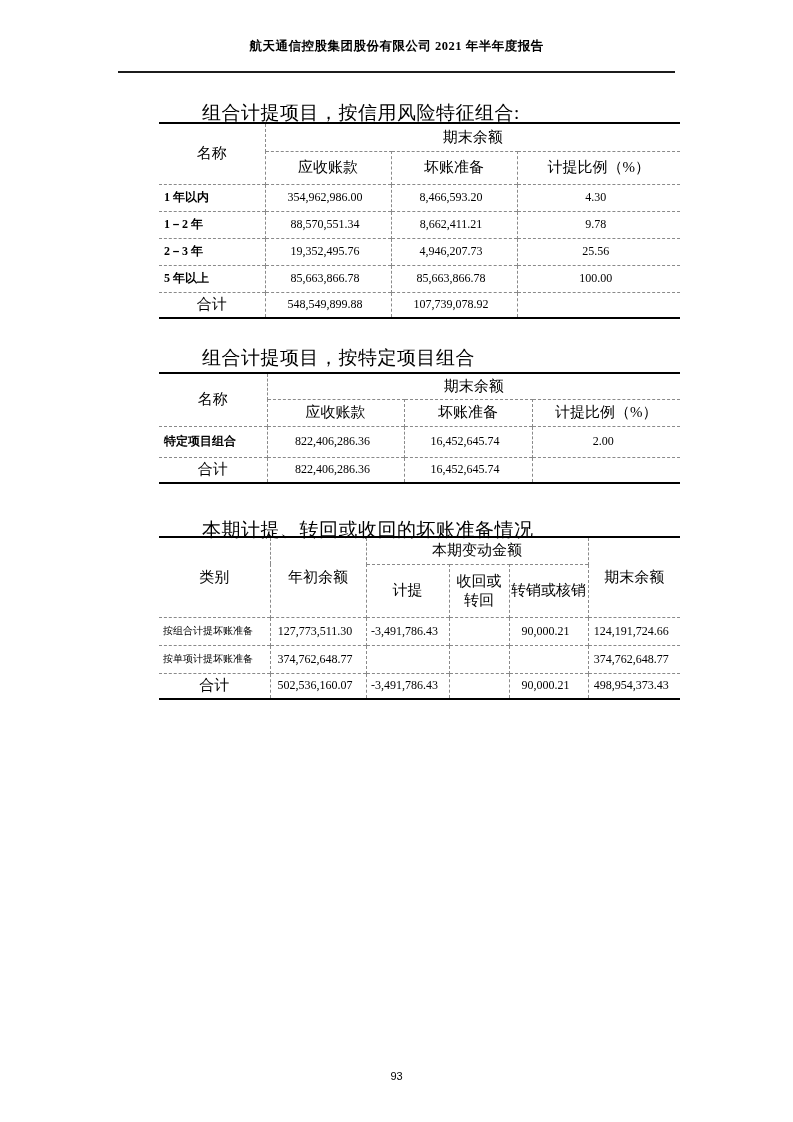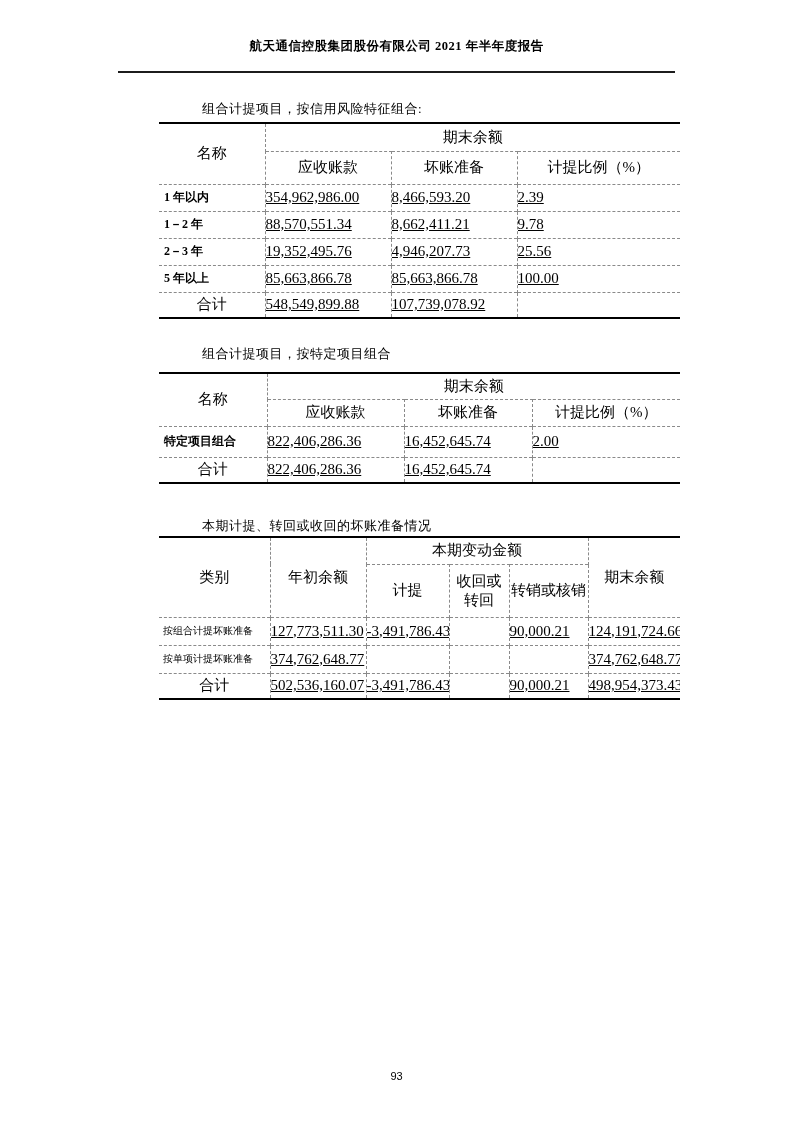--- a/index.html
+++ b/index.html
@@ -28,21 +28,21 @@
     position: absolute;
     left: 118px; top: 71px;
     width: 557px; height: 2px;
     background: #1c1c1c;
   }
 
   
   .section-title {
     position: absolute;
     left: 202px;
-    font-size: 13px;
+    font-size: 19px;
     letter-spacing: 0.5px;
     white-space: nowrap;
   }
   .st1 { top: 100px; }
   .st2 { top: 345px; }
   .st3 { top: 517px; }
 
   
   table {
     position: absolute;
@@ -63,21 +63,21 @@
     overflow: hidden;
     white-space: nowrap;
   }
   
   th:not(:last-child), td:not(:last-child) { border-right: 1px dashed #8a8a8a; }
   
   tr + tr th, tr + tr td { border-top: 1px dashed #8a8a8a; }
   .blft { border-left: 1px dashed #8a8a8a; }
 
   .ch   { font-size: 15px; text-align: center; }           
-  .num  { font-size: 15px; text-align: left; padding-right: 6px; text-decoration: underline; }
+  .num  { font-size: 12px; text-align: center; padding-right: 6px; }
   .label{ font-size: 12px;  text-align: left;  padding-left: 5px; font-weight: bold; }
   .label-sm { font-size: 10px; text-align: left; padding-left: 4px; margin-top: 32px; }
   .two-line { line-height: 19px; }
 
   
   .page-number {
     position: absolute;
     top: 1070px; left: 0;
     width: 100%;
     text-align: center;
@@ -109,21 +109,21 @@
     </tr>
     <tr style="height:33px">
       <th class="ch">应收账款</th>
       <th class="ch">坏账准备</th>
       <th class="ch">计提比例（%）</th>
     </tr>
     <tr style="height:27px">
       <td class="label">1 年以内</td>
       <td class="num">354,962,986.00</td>
       <td class="num">8,466,593.20</td>
-      <td class="num">2.39</td>
+      <td class="num">4.30</td>
     </tr>
     <tr style="height:27px">
       <td class="label">1－2 年</td>
       <td class="num">88,570,551.34</td>
       <td class="num">8,662,411.21</td>
       <td class="num">9.78</td>
     </tr>
     <tr style="height:27px">
       <td class="label">2－3 年</td>
       <td class="num">19,352,495.76</td>

